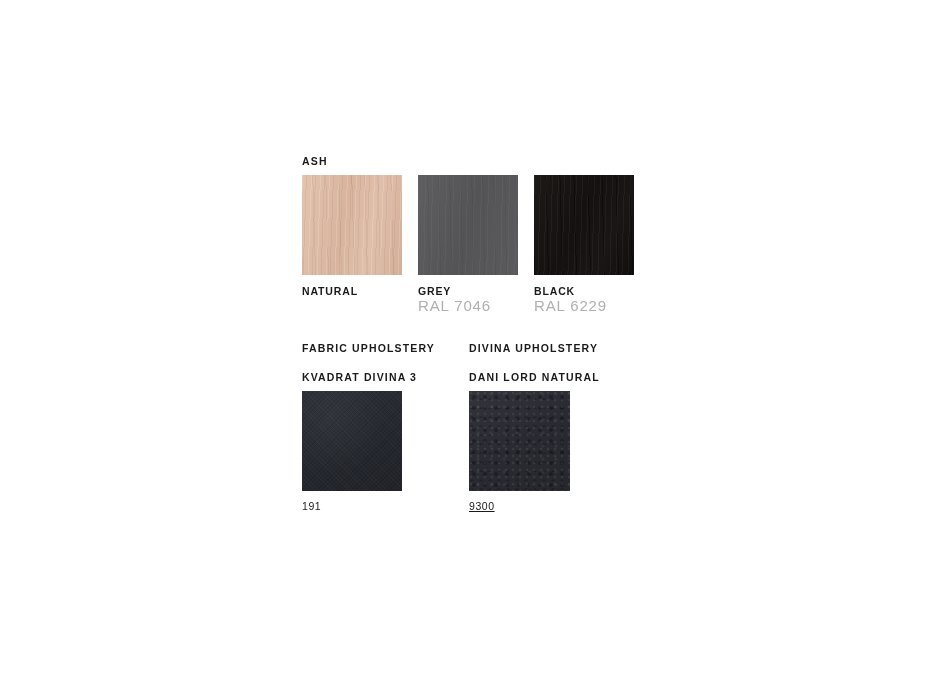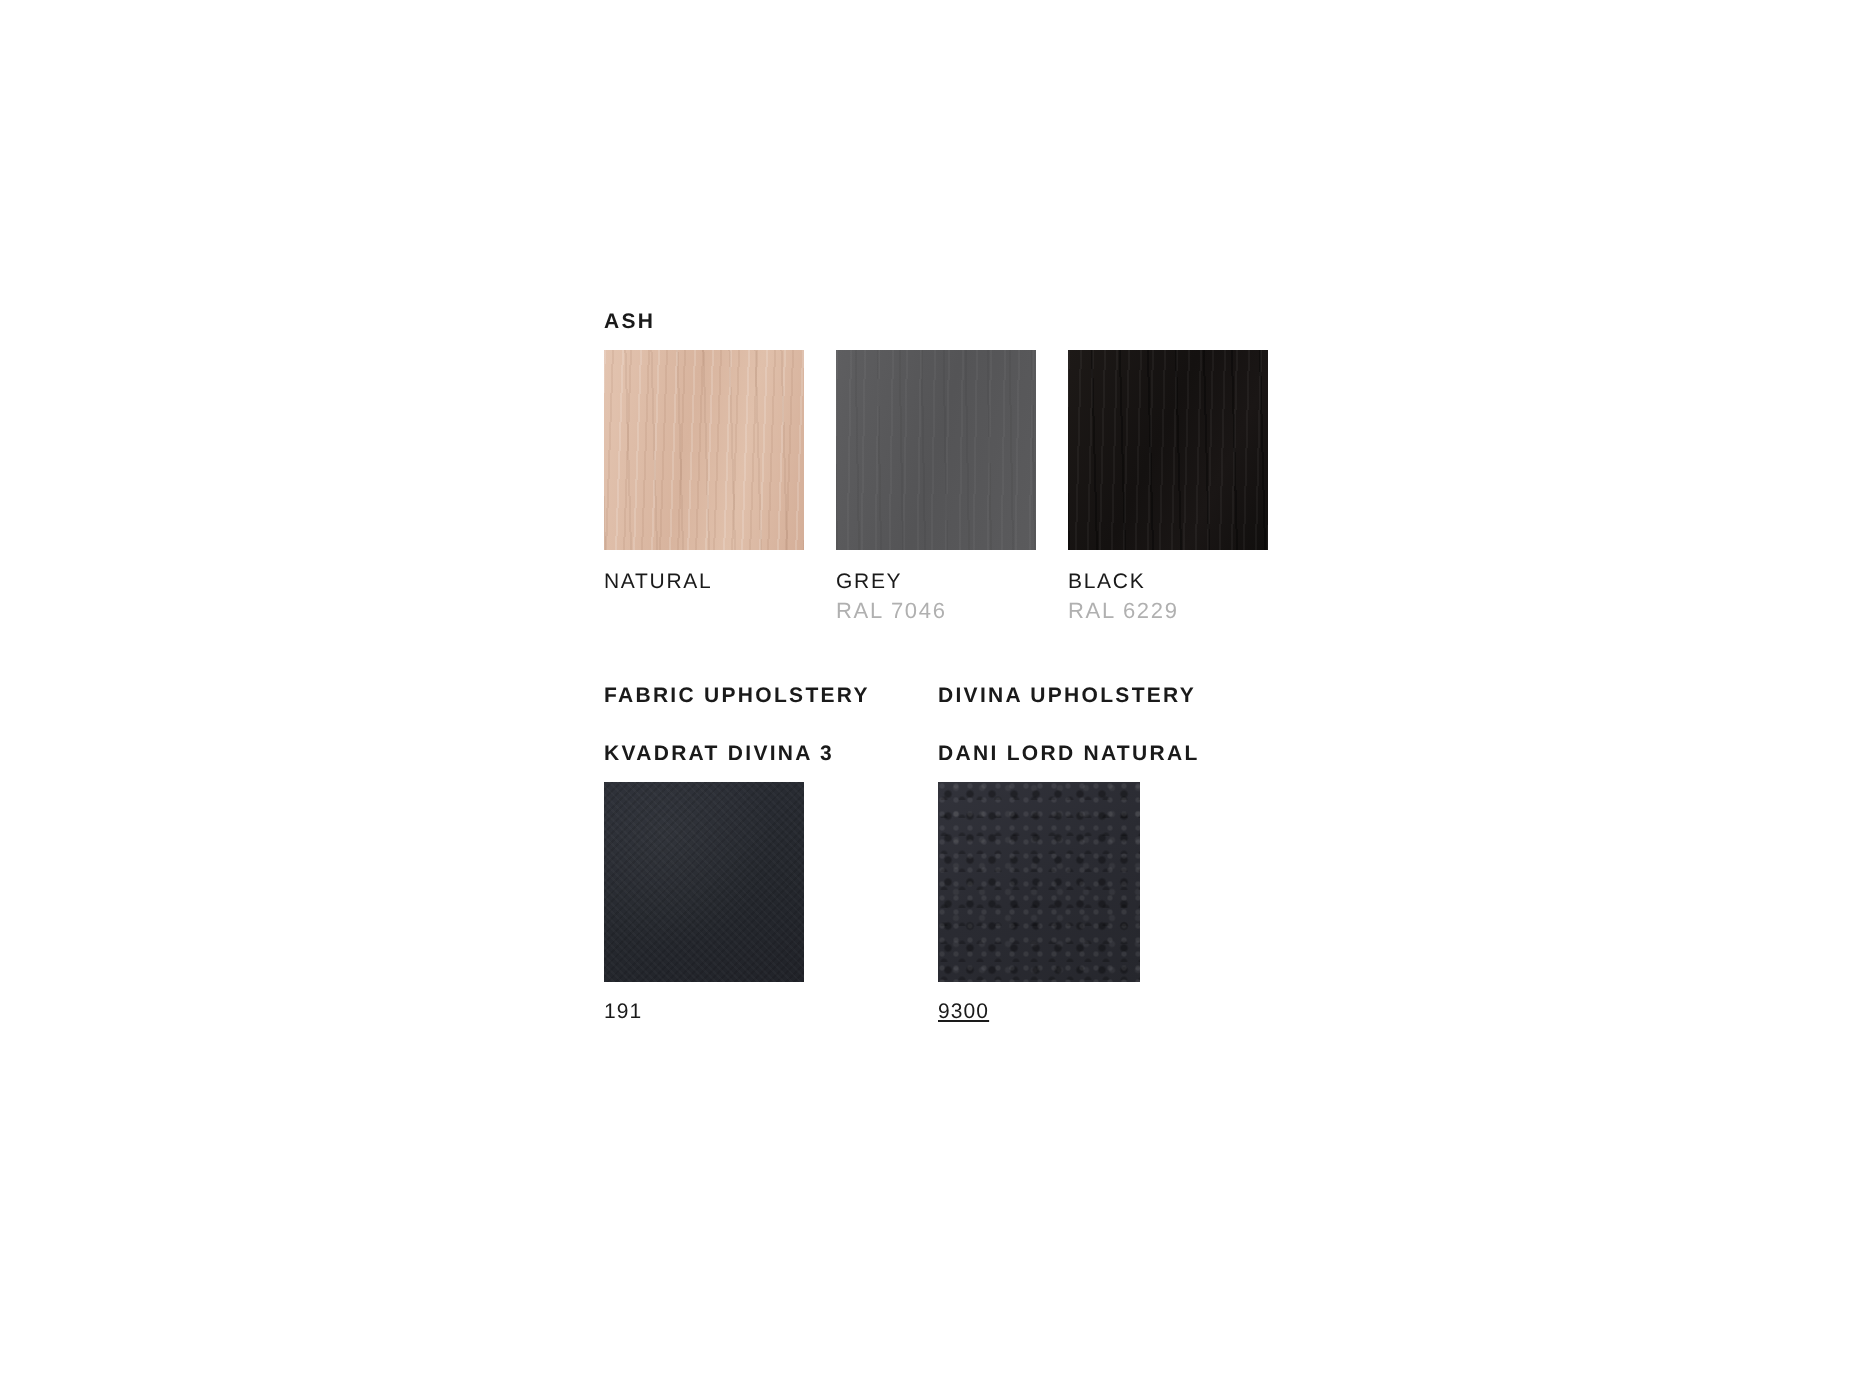--- a/index.html
+++ b/index.html
@@ -31,29 +31,29 @@
     font-size: 10.5px;
     font-weight: bold;
     letter-spacing: 1.15px;
     color: #1a1a1a;
     white-space: nowrap;
     line-height: 12px;
   }
   .swatch-name {
     position: absolute;
     font-size: 10.5px;
-    font-weight: normal;
+    font-weight: bold;
     letter-spacing: 0.85px;
     color: #1a1a1a;
     white-space: nowrap;
     line-height: 12px;
   }
   .swatch-sub {
     position: absolute;
-    font-size: 11px;
+    font-size: 15px;
     font-weight: normal;
     letter-spacing: 0.85px;
     color: #b0b0b0;
     white-space: nowrap;
     line-height: 12px;
   }
   .swatch-code {
     position: absolute;
     font-size: 10.5px;
     font-weight: normal;

